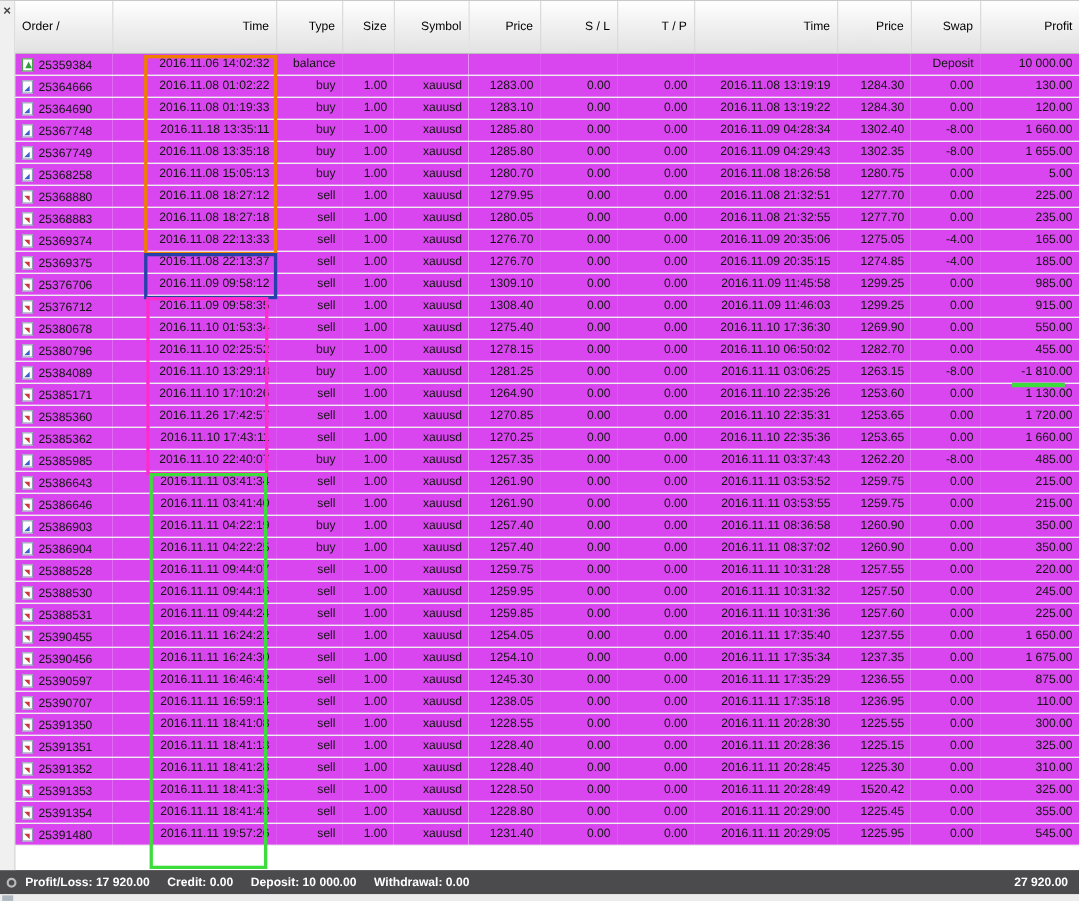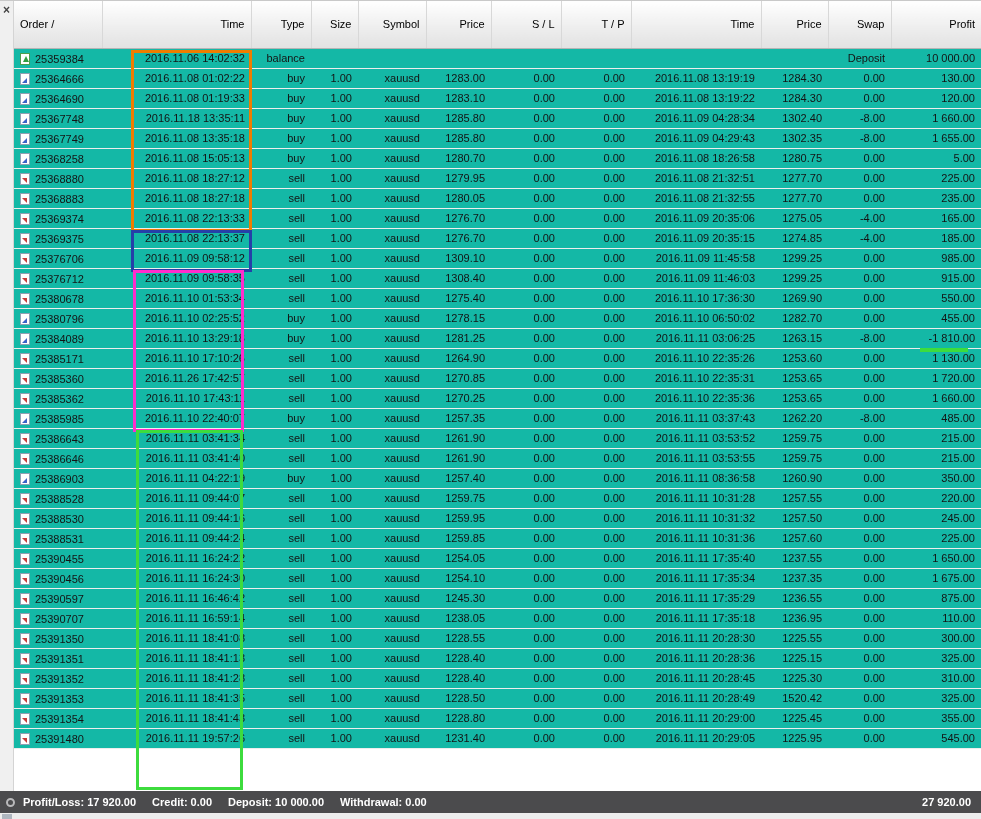--- a/index.html
+++ b/index.html
@@ -30,21 +30,21 @@
     background:linear-gradient(#ffffff,#eeeeee 55%,#e2e2e2);
     border-bottom:1px solid #b5b5b5; border-left:1px solid #d8d8d8;
     text-align:right; white-space:nowrap; overflow:hidden;
   }
   thead th:first-child { text-align:left; border-left:none; }
   tbody td {
     height:20px; padding:0 6px; border-bottom:1px solid #ededed;
     text-align:right; white-space:nowrap; overflow:hidden; color:#141414;
   }
   tbody td.col-order { text-align:left; }
-  tbody tr { background:#14b8a6; }
+  tbody tr { background:#d946ef; }
 
   
   .row-icon {
     display:inline-block; width:10px; height:12px; margin-right:5px;
     position:relative; top:2px; background:#fff; border:1px solid #8fa0b4;
   }
   .row-icon::after {
     content:""; position:absolute; left:1px; bottom:1px;
     border-style:solid;
   }
@@ -419,20 +419,34 @@
               <td class="col-symbol">xauusd</td>
               <td class="col-price">1257.40</td>
               <td class="col-sl">0.00</td>
               <td class="col-tp">0.00</td>
               <td class="col-time2">2016.11.11 08:36:58</td>
               <td class="col-price2">1260.90</td>
               <td class="col-swap">0.00</td>
               <td class="col-profit">350.00</td>
             </tr>
             <tr>
+              <td class="col-order"><span class="row-icon icon-buy"></span><span>25386904</span></td>
+              <td class="col-time">2016.11.11 04:22:25</td>
+              <td class="col-type">buy</td>
+              <td class="col-size">1.00</td>
+              <td class="col-symbol">xauusd</td>
+              <td class="col-price">1257.40</td>
+              <td class="col-sl">0.00</td>
+              <td class="col-tp">0.00</td>
+              <td class="col-time2">2016.11.11 08:37:02</td>
+              <td class="col-price2">1260.90</td>
+              <td class="col-swap">0.00</td>
+              <td class="col-profit">350.00</td>
+            </tr>
+            <tr>
               <td class="col-order"><span class="row-icon icon-sell"></span><span>25388528</span></td>
               <td class="col-time">2016.11.11 09:44:07</td>
               <td class="col-type">sell</td>
               <td class="col-size">1.00</td>
               <td class="col-symbol">xauusd</td>
               <td class="col-price">1259.75</td>
               <td class="col-sl">0.00</td>
               <td class="col-tp">0.00</td>
               <td class="col-time2">2016.11.11 10:31:28</td>
               <td class="col-price2">1257.55</td>

